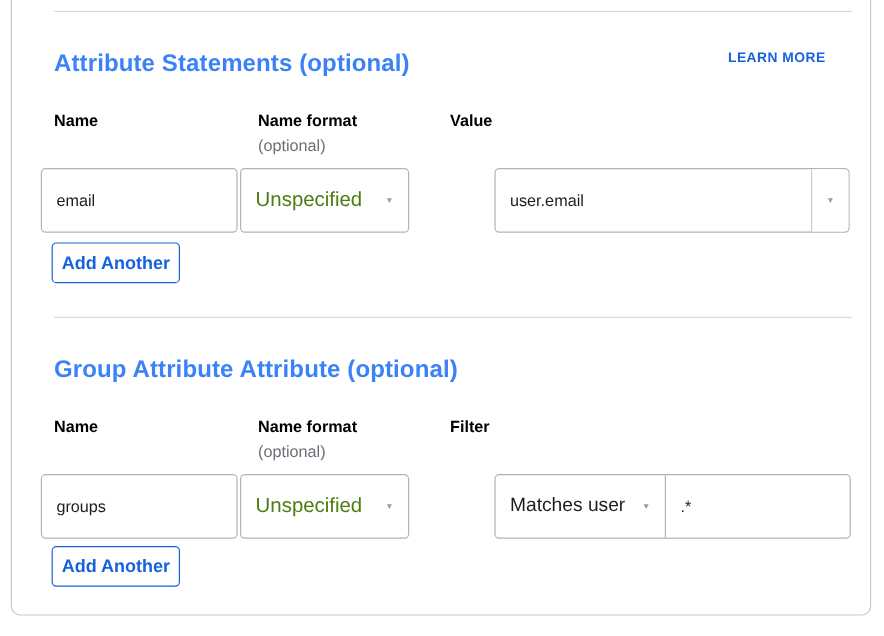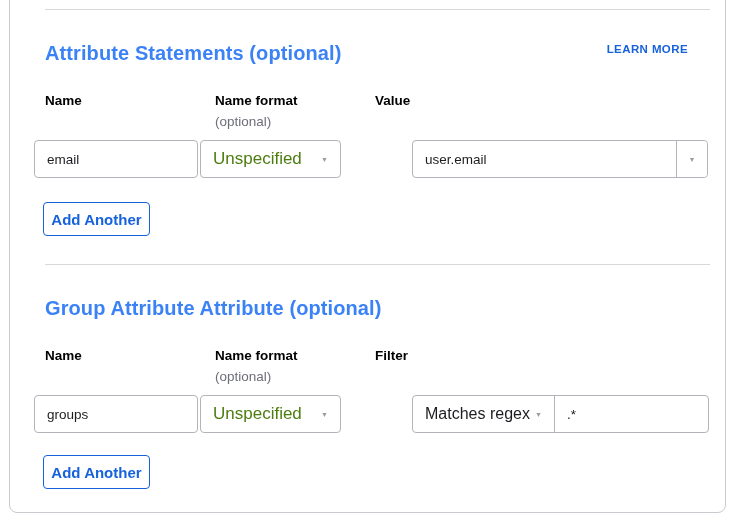--- a/index.html
+++ b/index.html
@@ -60,21 +60,21 @@
     color: #000000;
   }
   .col-hint {
     position: absolute;
     left: 205px;
     font-size: 13.5px;
     color: #6e6e78;
   }
   .field {
     position: absolute;
-    height: 38px;
+    height: 54px;
     background: #ffffff;
     border: 1px solid #b3b3ba;
     border-radius: 4px;
   }
   .field input {
     width: 100%;
     height: 100%;
     border: none;
     outline: none;
     background: transparent;
@@ -194,21 +194,21 @@
       <input type="text" value="groups" style="">
     </div>
 
     <div class="field dropdown" style="left:190px; top:414px; width:141px;">
       <span class="dd-text">Unspecified</span>
       <span class="arrow">▼</span>
     </div>
 
     <div class="field combo" style="left:354px; top:414px; width:297px;">
       <div class="combo-select">
-        <span class="dd-text">Matches regex</span>
+        <span class="dd-text">Matches user</span>
         <span class="arrow">▼</span>
       </div>
       <input class="combo-value" type="text" value=".*" style="">
     </div>
 
     <button class="add-btn" style="top:474px;">Add Another</button>
 
   </div>
 </div>
 

